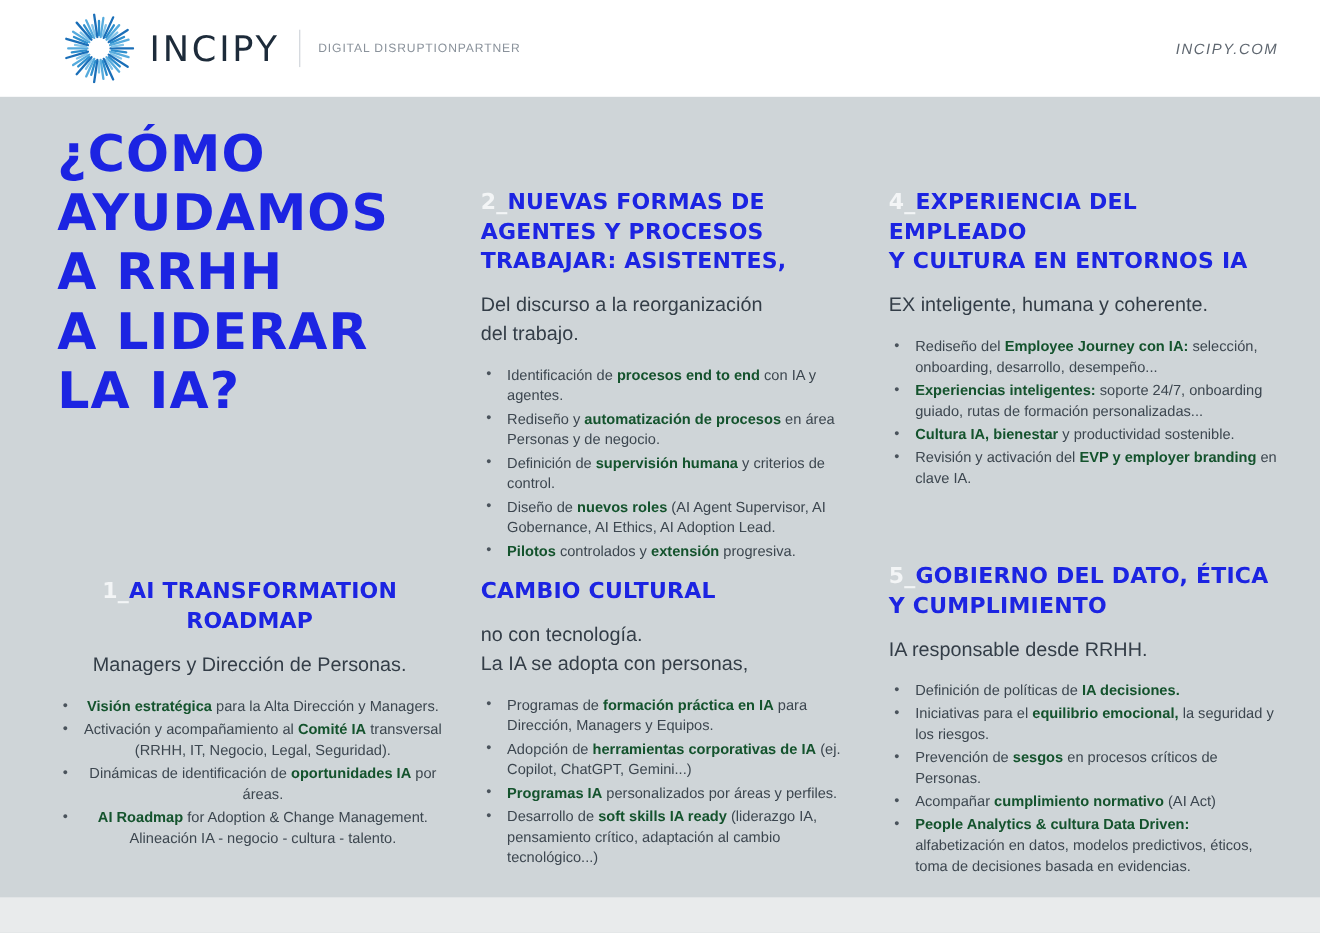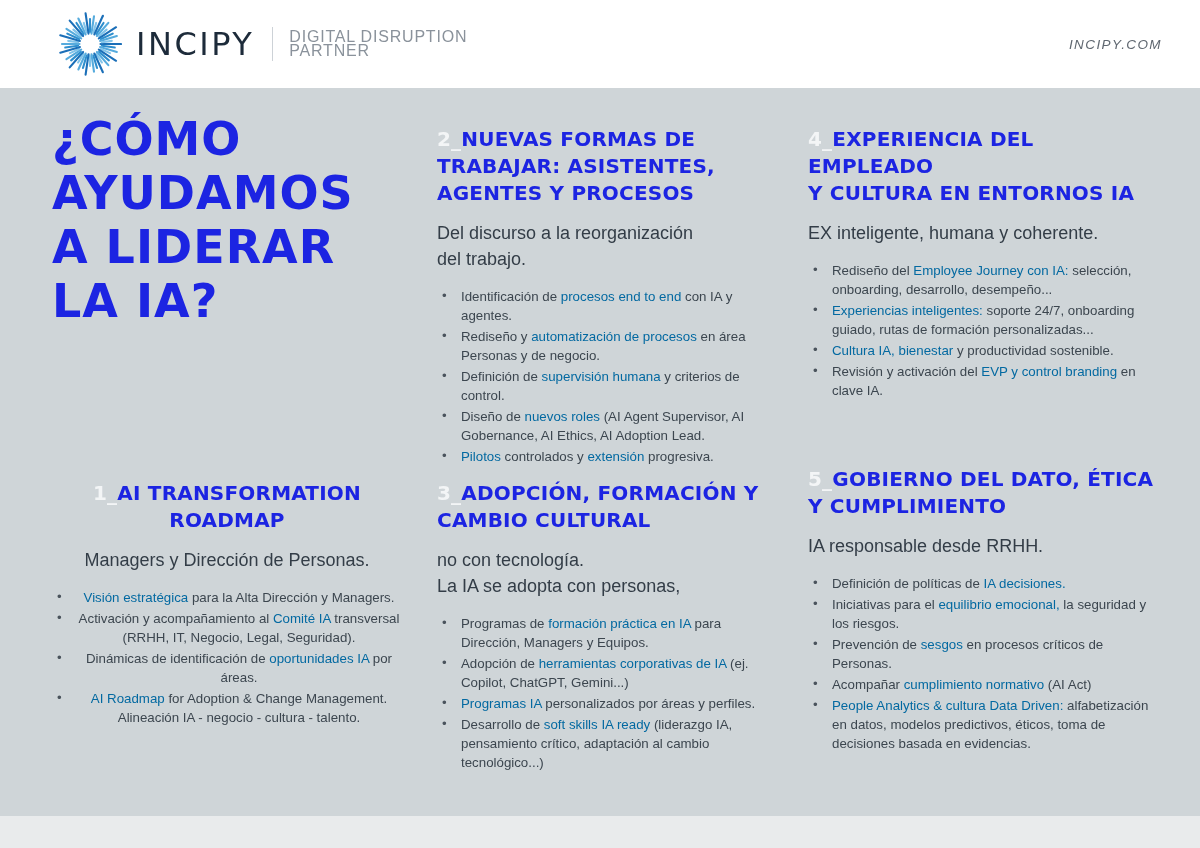--- a/index.html
+++ b/index.html
@@ -14,52 +14,52 @@
     background:#ffffff; display:flex; align-items:center;
     justify-content:space-between; padding:0 38px 0 58px; box-sizing:border-box;
   }
   .brand { display:flex; align-items:center; }
   .logo { width:64px; height:64px; display:block; }
   .brand-name {
     margin-left:14px; font-family:"DejaVu Sans", sans-serif;
     font-size:32px; letter-spacing:2.5px; color:#1d2b3a; font-weight:400;
   }
   .v-divider { width:1px; height:34px; background:#cdd2d7; margin:0 16px 0 18px; }
-  .tagline { display:flex; flex-direction:column; font-size:16px;
+  .tagline { display:flex; flex-direction:row; font-size:11px;
     letter-spacing:0.8px; color:#8a929b; line-height:14px; }
   .website { font-size:13.5px; letter-spacing:1.4px; color:#5f6770;font-style:italic; }
 
   
   .main { position:absolute; top:88px; left:0; right:0; bottom:0; }
   .main-title {
     position:absolute; left:52px; top:24px; margin:0;
     font-family:"DejaVu Sans", sans-serif; font-weight:bold;
     font-size:46px; line-height:54px; color:#1c24e2; letter-spacing:1px;
   }
-  .section { position:absolute; }
+  .section { position:absolute;margin-top:44px; }
   #section-1 { left:52px;  top:392px; width:350px;text-align:center; }
   #section-2 { left:437px; top:38px;  width:336px; }
   #section-3 { left:437px; top:392px; width:336px; }
   #section-4 { left:808px; top:38px;  width:354px; }
   #section-5 { left:808px; top:378px; width:354px; }
 
   .sec-heading {
     font-family:"DejaVu Sans", sans-serif; font-weight:bold;
     font-size:20px; line-height:27px; color:#1c24e2; letter-spacing:0.2px;
   }
   .sec-num { color:#f3f5f6; }
   .sec-subtitle { margin-top:13px; font-size:18px; line-height:26px; color:#333d47; }
   .sec-bullets {
     list-style:none; margin:15px 0 0; padding:0;
     font-size:13.3px; line-height:19px; color:#3c464f;
   }
   .sec-bullets li { position:relative; padding-left:24px; }
   .sec-bullets li + li { margin-top:2px; }
   .marker { position:absolute; left:5px; top:-1px; color:#4a535c; }
-  .b { font-weight:normal; color:#0369a1; }
+  .b { font-weight:bold; color:#14532d; }
 </style>
 </head>
 <body>
 
 <div class="page">
 
   <div class="header">
     <div class="brand">
       <svg class="logo" id="logo-svg" viewBox="0 0 64 64">
           <line x1="42.50" y1="32.00" x2="63.00" y2="32.00" stroke="#1b6fb8" stroke-width="2.1" stroke-linecap="round"></line>
@@ -114,20 +114,21 @@
         <span>PARTNER</span>
       </span>
     </div>
     <div class="website">INCIPY.COM</div>
   </div>
 
   <div class="main">
     <h1 class="main-title" id="main-title">
         <div>¿CÓMO</div>
         <div>AYUDAMOS</div>
+        <div>A RRHH</div>
         <div>A LIDERAR</div>
         <div>LA IA?</div>
       </h1>
 
     <div class="section" id="section-1">
       <div class="sec-heading">
           <div><span class="sec-num">1_</span>AI TRANSFORMATION</div>
           <div>ROADMAP</div>
         </div>
       <div class="sec-subtitle">
@@ -137,39 +138,38 @@
           <li><span class="marker">•</span><span class="b">Visión estratégica</span><span> para la Alta Dirección y Managers.</span></li>
           <li><span class="marker">•</span><span>Activación y acompañamiento al </span><span class="b">Comité IA</span><span> transversal (RRHH, IT, Negocio, Legal, Seguridad).</span></li>
           <li><span class="marker">•</span><span>Dinámicas de identificación de </span><span class="b">oportunidades IA</span><span> por áreas.</span></li>
           <li><span class="marker">•</span><span class="b">AI Roadmap</span><span> for Adoption &amp; Change Management. Alineación IA - negocio - cultura - talento.</span></li>
         </ul>
     </div>
 
     <div class="section" id="section-2">
       <div class="sec-heading">
           <div><span class="sec-num">2_</span>NUEVAS FORMAS DE</div>
+          <div>AGENTES Y PROCESOS</div>
           <div>TRABAJAR: ASISTENTES,</div>
-          <div>AGENTES Y PROCESOS</div>
         </div>
       <div class="sec-subtitle">
           <div>Del discurso a la reorganización</div>
           <div>del trabajo.</div>
         </div>
       <ul class="sec-bullets">
           <li><span class="marker">•</span><span>Identificación de </span><span class="b">procesos end to end</span><span> con IA y agentes.</span></li>
           <li><span class="marker">•</span><span>Rediseño y </span><span class="b">automatización de procesos</span><span> en área Personas y de negocio.</span></li>
           <li><span class="marker">•</span><span>Definición de </span><span class="b">supervisión humana</span><span> y criterios de control.</span></li>
           <li><span class="marker">•</span><span>Diseño de </span><span class="b">nuevos roles</span><span> (AI Agent Supervisor, AI Gobernance, AI Ethics, AI Adoption Lead.</span></li>
           <li><span class="marker">•</span><span class="b">Pilotos</span><span> controlados y </span><span class="b">extensión</span><span> progresiva.</span></li>
         </ul>
     </div>
 
     <div class="section" id="section-3">
       <div class="sec-heading">
-          <div><span class="sec-num">3_</span>ADOPCIÓN, FORMACIÓN Y</div>
           <div>CAMBIO CULTURAL</div>
         </div>
       <div class="sec-subtitle">
           <div>no con tecnología.</div>
           <div>La IA se adopta con personas,</div>
         </div>
       <ul class="sec-bullets">
           <li><span class="marker">•</span><span>Programas de </span><span class="b">formación práctica en IA</span><span> para Dirección, Managers y Equipos.</span></li>
           <li><span class="marker">•</span><span>Adopción de </span><span class="b">herramientas corporativas de IA</span><span> (ej. Copilot, ChatGPT, Gemini...)</span></li>
           <li><span class="marker">•</span><span class="b">Programas IA</span><span> personalizados por áreas y perfiles.</span></li>
@@ -182,21 +182,21 @@
           <div><span class="sec-num">4_</span>EXPERIENCIA DEL EMPLEADO</div>
           <div>Y CULTURA EN ENTORNOS IA</div>
         </div>
       <div class="sec-subtitle">
           <div>EX inteligente, humana y coherente.</div>
         </div>
       <ul class="sec-bullets">
           <li><span class="marker">•</span><span>Rediseño del </span><span class="b">Employee Journey con IA:</span><span> selección, onboarding, desarrollo, desempeño...</span></li>
           <li><span class="marker">•</span><span class="b">Experiencias inteligentes:</span><span> soporte 24/7, onboarding guiado, rutas de formación personalizadas...</span></li>
           <li><span class="marker">•</span><span class="b">Cultura IA, bienestar</span><span> y productividad sostenible.</span></li>
-          <li><span class="marker">•</span><span>Revisión y activación del </span><span class="b">EVP y control branding</span><span> en clave IA.</span></li>
+          <li><span class="marker">•</span><span>Revisión y activación del </span><span class="b">EVP y employer branding</span><span> en clave IA.</span></li>
         </ul>
     </div>
 
     <div class="section" id="section-5">
       <div class="sec-heading">
           <div><span class="sec-num">5_</span>GOBIERNO DEL DATO, ÉTICA</div>
           <div>Y CUMPLIMIENTO</div>
         </div>
       <div class="sec-subtitle">
           <div>IA responsable desde RRHH.</div>

